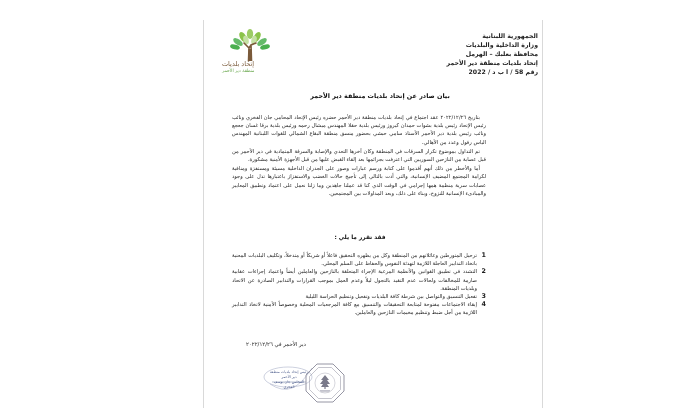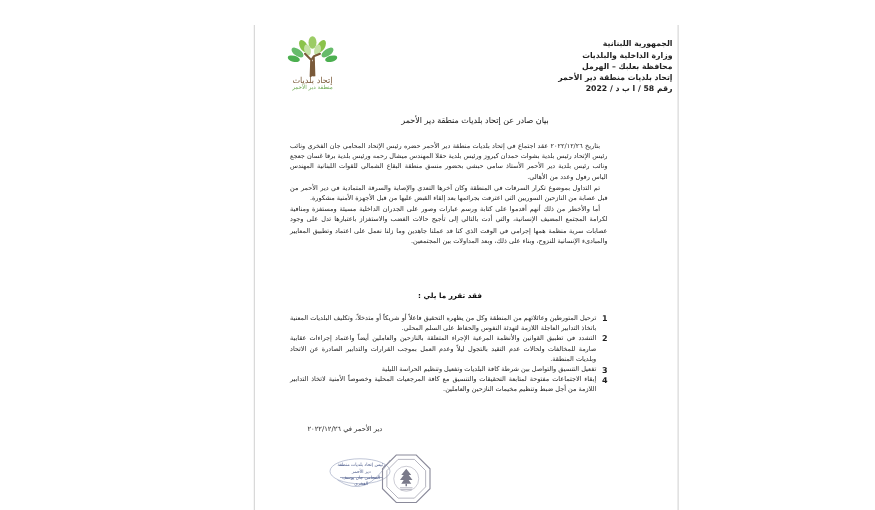--- a/index.html
+++ b/index.html
@@ -36,21 +36,21 @@
       color: #222;
     }
     .header-block div { white-space: nowrap; }
 
     .logo {
       position: absolute;
       left: 222px;
       top: 28px;
       width: 56px;
       height: 50px;
-      text-align: center;
+      text-align: left;
     }
     .logo svg { display: block; margin: 0 auto; }
     .logo .logo-line1 {
       font-size: 6.5px;
       color: #7a5a3a;
       direction: rtl;
       line-height: 7px;
       margin-top: -1px;
     }
     .logo .logo-line2 {
@@ -61,21 +61,21 @@
     }
 
     .title {
       position: absolute;
       left: 280px;
       top: 92px;
       width: 200px;
       text-align: center;
       direction: rtl;
       font-size: 6.4px;
-      font-weight: normal;
+      font-weight: bold;
       color: #111;
     }
 
     .body-text {
       position: absolute;
       left: 232px;
       top: 113px;
       width: 254px;
       direction: rtl;
       text-align: justify;

